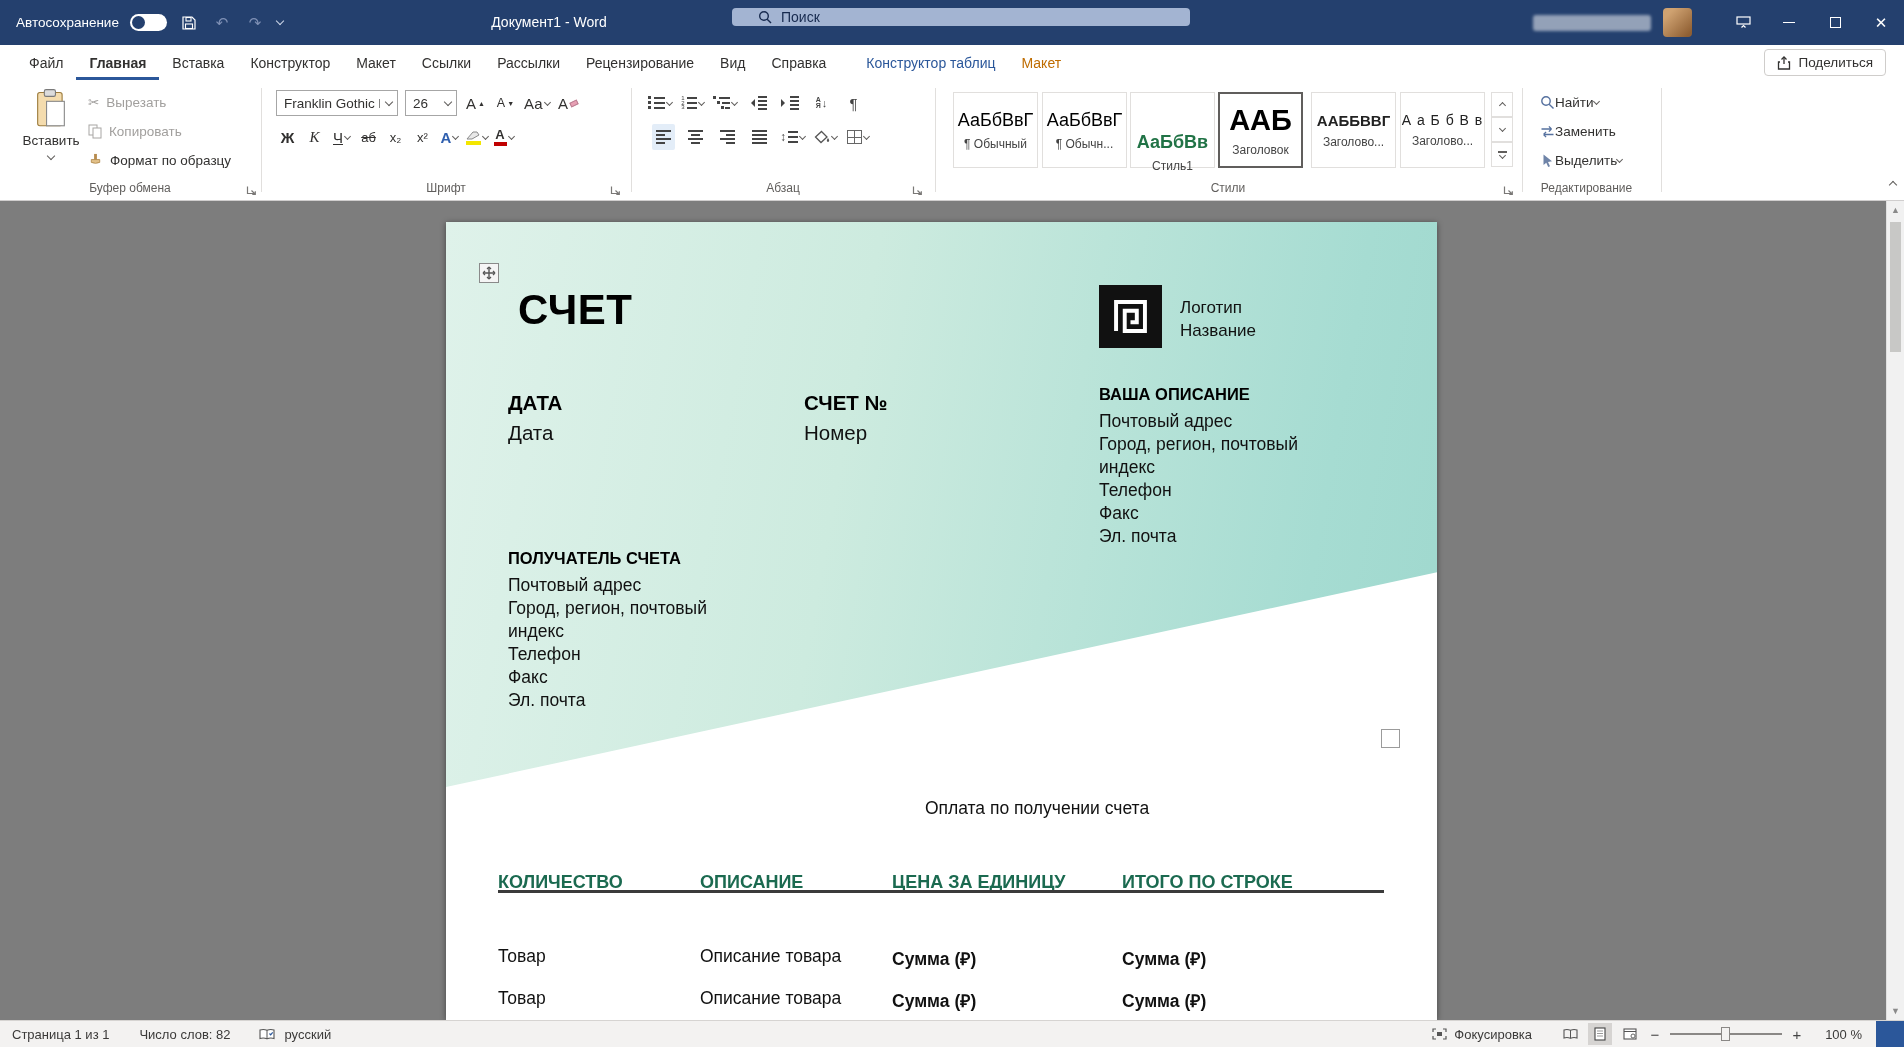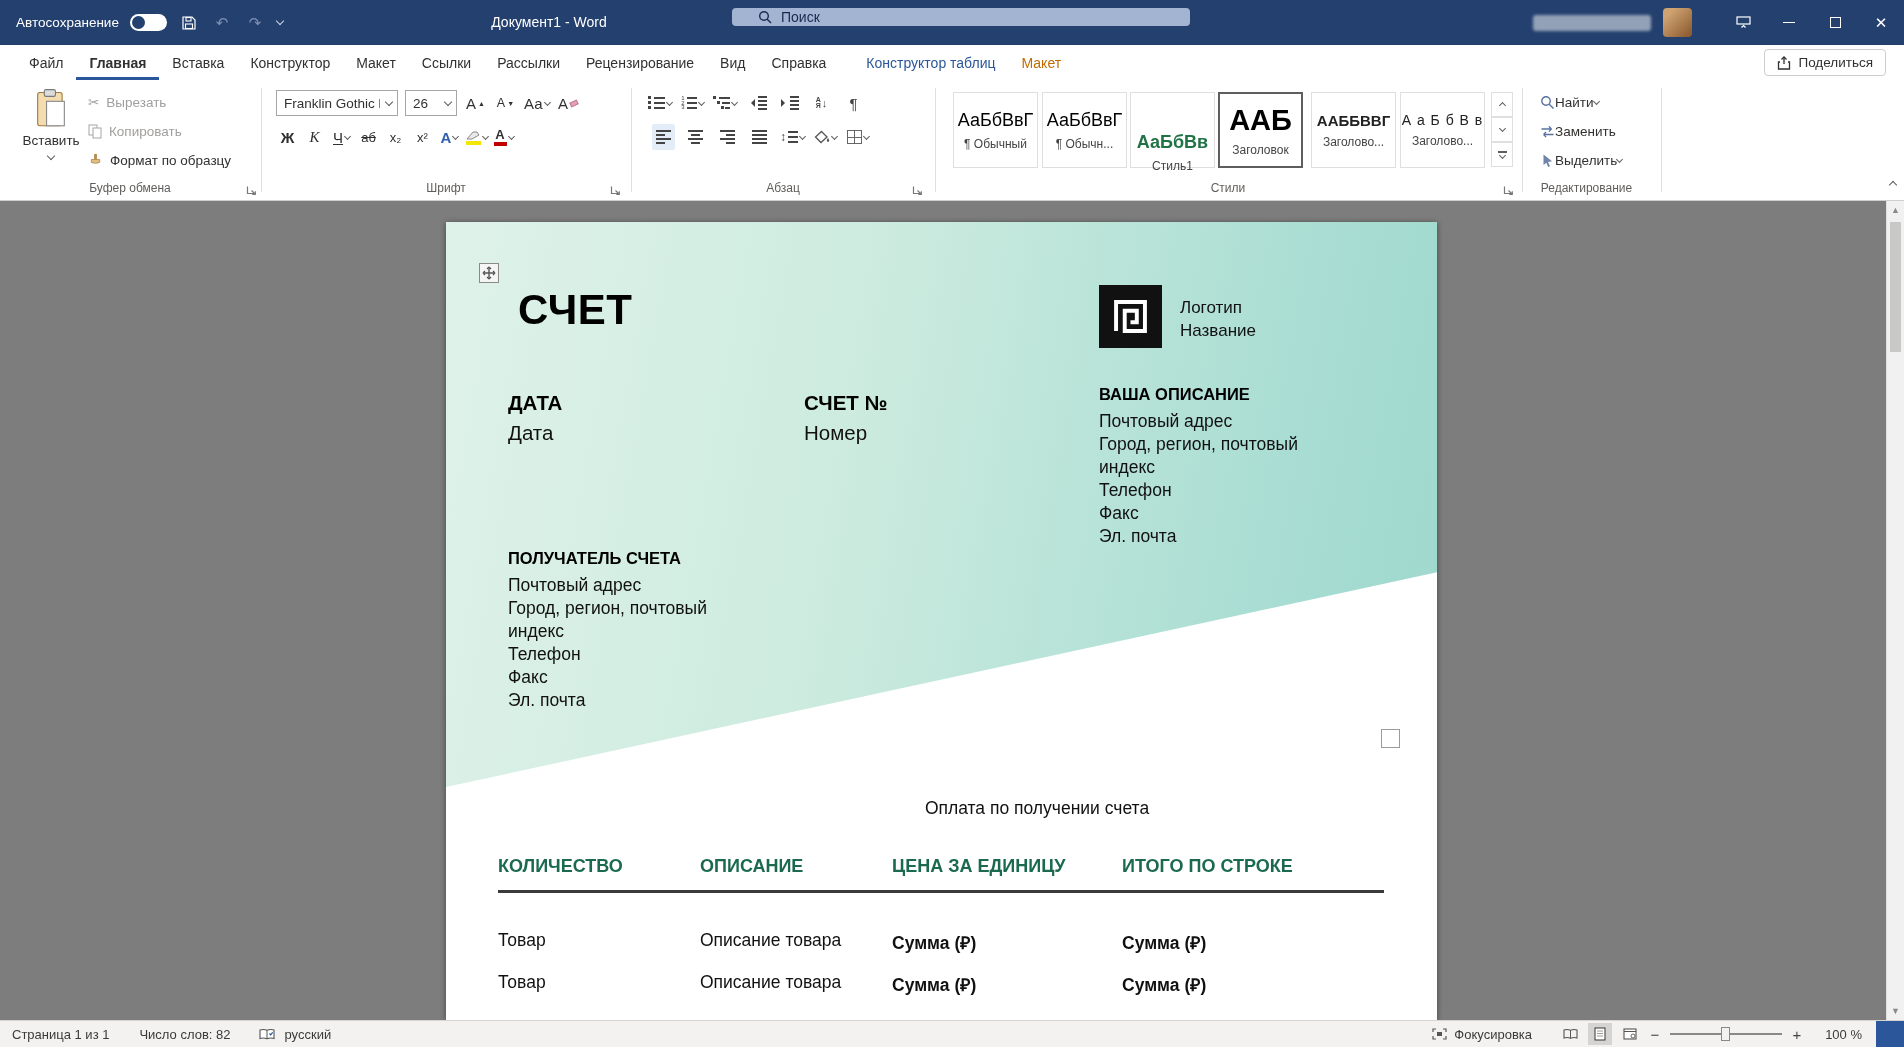--- a/index.html
+++ b/index.html
@@ -127,21 +127,21 @@
   .field-label { position:absolute; font-size:20.5px; font-weight:700; color:#000; }
   .field-value { position:absolute; font-size:20.5px; color:#111; }
   .addr-block { position:absolute; width:240px; color:#111; }
   .addr-label { font-size:16.5px; font-weight:700; margin-bottom:6px; color:#000; }
   .addr-line { font-size:17.5px; line-height:23px; }
   .doc-checkbox { position:absolute; left:935px; top:507px; width:19px; height:19px; background:#fff; border:1.5px solid #9b9b9b; }
   .t1 { position:absolute; left:52px; top:532px; width:886px; height:36px; display:grid; grid-template-columns:192px 198px 295px 201px; background:#fff; border:1px solid #c9c7c5; }
   .t1 > div { border-right:1px solid #c9c7c5; line-height:33px; padding-left:10px; font-size:16.5px; font-weight:700; color:#1b6a50; }
   .t1 > div:last-child { border-right:none; }
   .pay-row { position:absolute; left:244px; top:576px; width:694px; text-align:center; font-size:17.5px; color:#111; }
-  .t2 { position:absolute; left:52px; width:886px; display:grid; grid-template-columns:202px 192px 230px 262px; }
+  .t2 { position:absolute; left:52px; width:886px; display:grid; grid-template-columns:202px 192px 230px 262px;margin-top:16px; }
   .t2head { top:634px; font-weight:700; font-size:18px; color:#1b6a50; }
   .t2 .cr { padding-right:8px; }
   .t2 .cc { text-align:left; }
   .t2divider { position:absolute; left:52px; top:668px; width:886px; height:3px; background:#3b3b3b; }
   .t2row { font-size:17.5px; color:#111; }
   .t2row .money { font-weight:700; }
   .r1 { top:708px; } .r2 { top:750px; }
 
   
   .vscroll { position:absolute; right:0; top:201px; bottom:27px; width:18px; background:#f1f1f1; border-left:1px solid #e0e0e0; }

